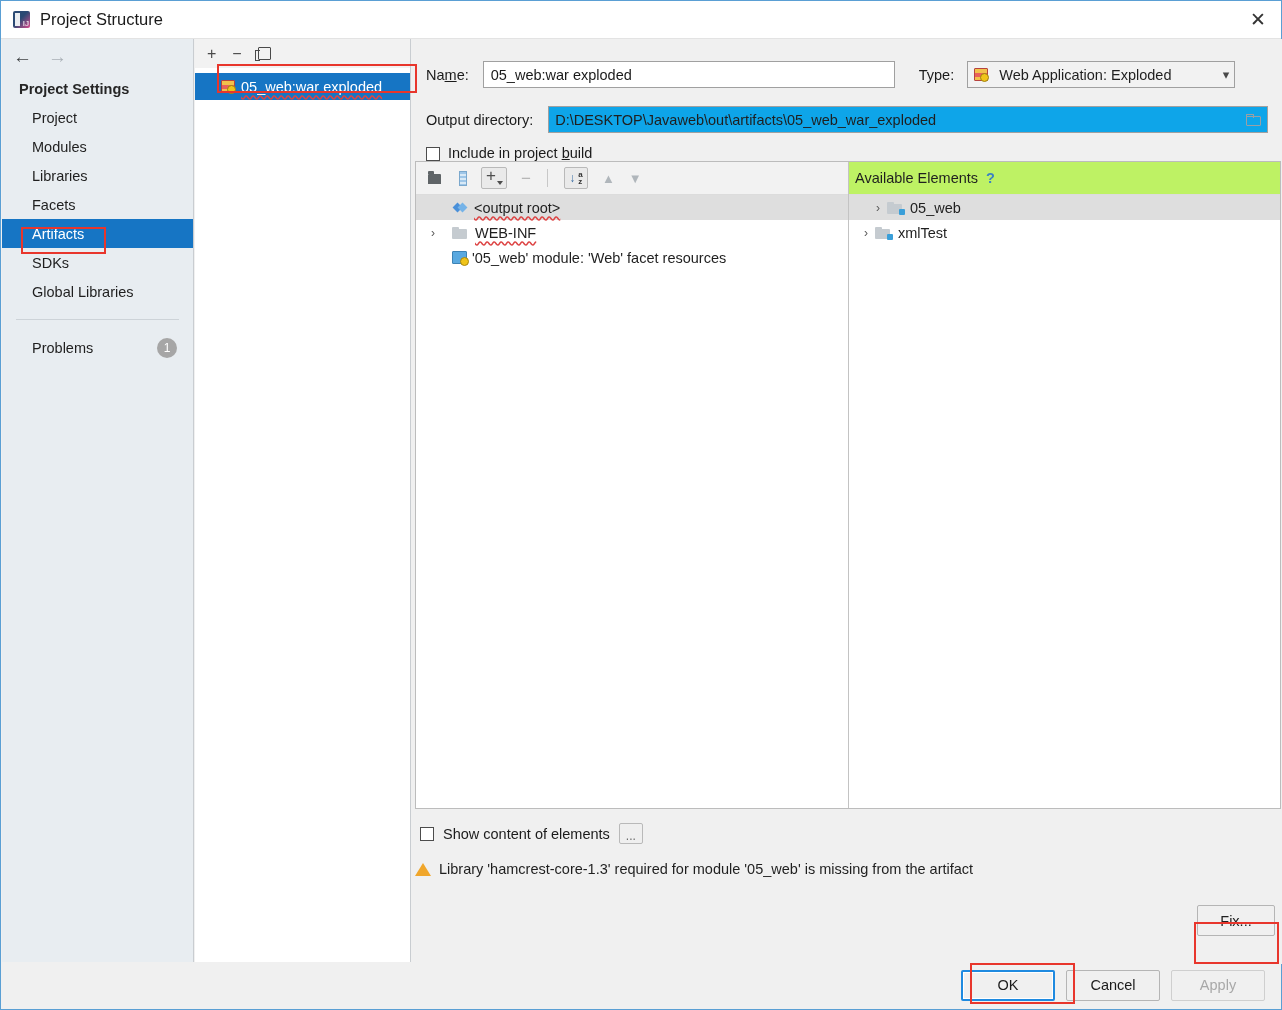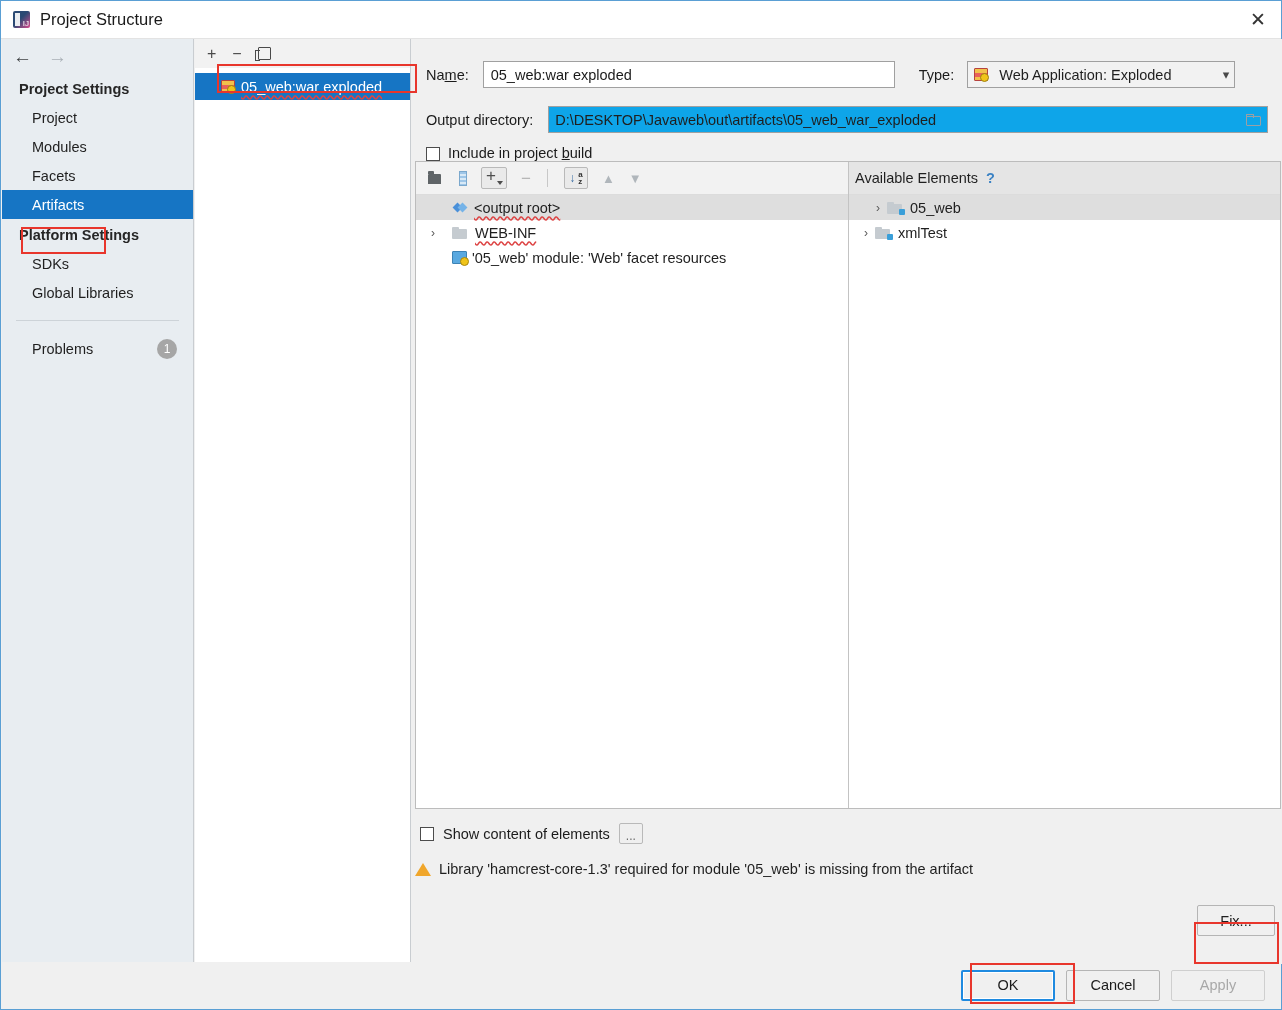--- a/index.html
+++ b/index.html
@@ -271,21 +271,21 @@
   .mod-ico {
     width:15px; height:13px; flex:none; margin-right:5px; position:relative;
     background:#5aa9e0; border:1px solid #3d83b5; border-radius:1px;
   }
   .mod-ico::after{
     content:""; position:absolute; right:-3px; bottom:-3px; width:7px; height:7px;
     border-radius:50%; background:#f0c419; border:1px solid #a8870f;
   }
   .avail-head {
     height: 33px; display:flex; align-items:center; padding-left: 6px;
-    font-size: 14.5px; background:#e5e5e5; border-bottom:1px solid #dcdcdc;
+    font-size: 14.5px; background:#bef264; border-bottom:1px solid #dcdcdc;
   }
   .qmark { color:#3b82c4; font-weight:bold; margin-left:8px; cursor:pointer; }
 
   .bottom-cb { display:flex; align-items:center; gap:9px; padding: 14px 0 0 8px; }
   .dots-btn {
     width:24px; height:21px; border:1px solid #b9b9b9; background:#efefef;
     border-radius:2px; display:flex; align-items:flex-end; justify-content:center;
     font-size:12px; color:#6a6a6a; cursor:pointer; line-height:13px;
   }
   .warn-row { display:flex; align-items:center; gap:8px; padding: 17px 0 0 3px; font-size:14.5px; }
@@ -337,24 +337,24 @@
 
   <div class="sidebar">
     <div class="nav-arrows">
       <span class="nav-arrow enabled">←</span>
       <span class="nav-arrow disabled">→</span>
     </div>
 
     <div class="group-title">Project Settings</div>
     <div class="nav-item">Project</div>
     <div class="nav-item">Modules</div>
+    <div class="nav-item">Libraries</div>
     <div class="nav-item">Facets</div>
     <div class="nav-item selected">Artifacts</div>
 
-    <div class="group-title">Platform Settings</div>
     <div class="nav-item">SDKs</div>
     <div class="nav-item">Global Libraries</div>
 
     <div class="sep-line"></div>
 
     <div class="problems-row">
       <span class="label">Problems</span>
       <span class="badge">1</span>
     </div>
 

